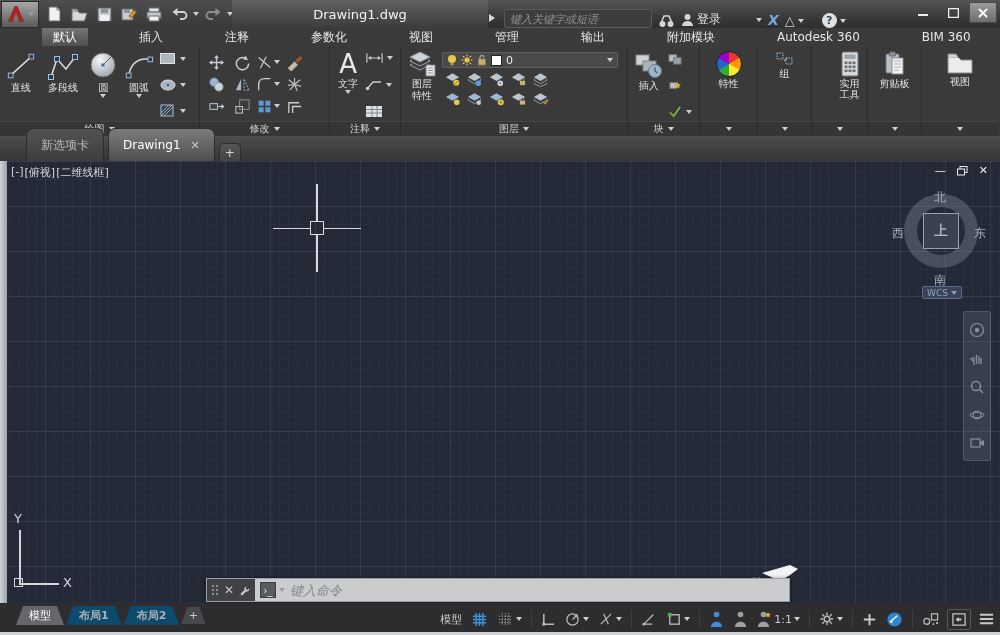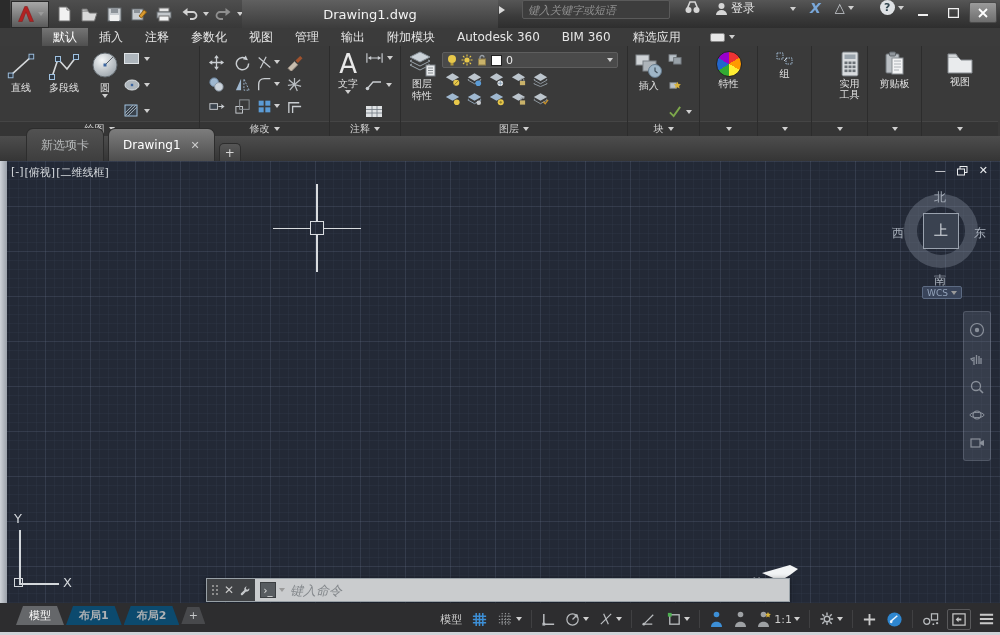--- a/index.html
+++ b/index.html
@@ -4,48 +4,48 @@
 <style>
   * { box-sizing: border-box; margin: 0; padding: 0; }
   html,body { width:1000px; height:635px; overflow:hidden; }
   body { font-family:"DejaVu Sans","Liberation Sans",sans-serif; background:#2b2b2b; position:relative; }
   svg { display:block; }
   .caret { width:0; height:0; border-left:3px solid transparent; border-right:3px solid transparent; border-top:4px solid #cfcfcf; display:inline-block; }
   .caret.dk { border-top-color:#9a9a9a; }
 
   
   .titlebar { position:absolute; top:0; left:0; right:0; height:28px;
-    background:linear-gradient(#565656,#3a3a3a 60%,#2e2e2e); display:flex; align-items:center;margin-left:10px; }
+    background:linear-gradient(#565656,#3a3a3a 60%,#2e2e2e); display:flex; align-items:center; }
   .appbtn { width:38px; height:27px; margin-left:1px; background:linear-gradient(#a8a8a8,#5a5a5a);
     border:1px solid #2a2a2a; display:flex; align-items:center; justify-content:center; gap:2px; }
   .qat { display:flex; align-items:center; height:28px; padding:0 4px; gap:3px;
     background:linear-gradient(#4e4e4e,#383838); }
   .qbtn { width:22px; height:22px; display:flex; align-items:center; justify-content:center; }
   .qmore { color:#e3e3e3; font-size:12px; letter-spacing:-2px; padding:0 4px; }
   .title-panel { position:absolute; left:232px; top:0; width:256px; height:28px;
     background:linear-gradient(#606060,#3c3c3c); display:flex; align-items:center; justify-content:center; }
   .doc-title { color:#f2f2f2; font-size:13px; }
-  .search-zone { position:absolute; left:488px; top:0; height:28px; display:flex; align-items:flex-start; gap:14px; }
+  .search-zone { position:absolute; left:488px; top:0; height:28px; display:flex; align-items:flex-end; gap:6px; }
   .search-go { width:10px; height:20px; display:flex; align-items:center; }
   .search-input { width:148px; height:19px; background:#3d3d3d; border:1px solid #5a5a5a; border-radius:2px;
     color:#a9a9a9; font-style:italic; font-size:11px; padding:0 5px; outline:none; }
   .search-input::placeholder { color:#8f8f8f; font-style:italic; }
   .tb-ic { display:flex; align-items:center; gap:3px; color:#d9d9d9; font-size:12px; }
   .signin-label { color:#e3e3e3; font-size:12px; }
   .xchg { color:#79a7d9; font-weight:bold; font-size:14px; font-style:italic; }
   .tri-ic { color:#c9cdd2; font-size:13px; }
   .help-ic { width:15px; height:15px; border-radius:50%; background:#dfe2e5; color:#33464f;
     font-size:11px; font-weight:bold; display:flex; align-items:center; justify-content:center; }
   .win-controls { position:absolute; right:3px; top:2px; display:flex; gap:2px; }
   .winbtn { width:28px; height:21px; display:flex; align-items:center; justify-content:center; color:#efefef; font-size:12px; }
   .winbtn.close { background:linear-gradient(#9b9b9b,#6e6e6e); border:1px solid #4a4a4a; border-radius:2px; }
 
   
   .ribbon-tabs { position:absolute; top:28px; left:0; right:0; height:18px; background:#3b3b3b;
-    display:flex; align-items:stretch; padding-left:42px; }
+    display:flex; align-items:stretch; padding-left:42px;gap:40px; }
   .rtab { padding:0 11px; font-size:12px; color:#e6e6e6; display:flex; align-items:center; white-space:nowrap; }
   .rtab.active { background:linear-gradient(#757575,#4f4f4f); color:#ffffff; }
   .ribbon-min { display:flex; align-items:center; gap:4px; margin-left:18px; }
   .ribbon-min .pane { width:15px; height:9px; background:#e8e8e8; border-radius:2px; border:1px solid #888; }
 
   
   .ribbon { position:absolute; top:46px; left:0; right:0; height:90px; background:#3a3a3a; display:flex; }
   .panel { position:relative; height:90px; border-right:1px solid #2c2c2c; display:flex; flex-direction:column; background:#3a3a3a; }
   .pc { flex:1; display:flex; padding:3px 3px 0; gap:2px; }
   .plabel { height:15px; background:#353535; border-top:1px solid #454545; display:flex; align-items:center;
@@ -318,20 +318,29 @@
               <radialGradient id="cg" cx="38%" cy="30%" r="80%">
             <stop offset="0%" stop-color="#f5f7f8"></stop>
                 <stop offset="100%" stop-color="#97a0a7"></stop>
           </radialGradient>
             </defs>
           <circle cx="15" cy="14" r="12" fill="url(#cg)" stroke="#646b71"></circle>
           <line x1="15" y1="14" x2="23" y2="6" stroke="#596067"></line>
           <rect x="13.5" y="12.5" width="3" height="3" fill="#3c66a0"></rect>
         </svg>
         <span class="lbl">圆</span>
+        <span class="caret"></span>
+      </div>
+      <div class="bigbtn" style="width:36px;">
+        <svg width="32" height="30" viewBox="0 0 34 30">
+          <path d="M6 25 Q10 5 29 8" stroke="#d6d9db" stroke-width="1.6" fill="none"></path>
+          <rect x="3.5" y="22.5" width="5" height="5" fill="#2f3a46" stroke="#9fc1e0"></rect>
+          <rect x="26.5" y="5.5" width="5" height="5" fill="#2f3a46" stroke="#9fc1e0"></rect>
+        </svg>
+        <span class="lbl">圆弧</span>
         <span class="caret"></span>
       </div>
       <div class="smcol" style="width:38px;">
         <div class="smrow">
           <svg width="18" height="14" viewBox="0 0 18 14">
             <rect x="1.5" y="1.5" width="14" height="10" fill="#aeb6bd" stroke="#dfe3e6"></rect>
           </svg>
             <span class="caret"></span>
         </div>
         <div class="smrow">

